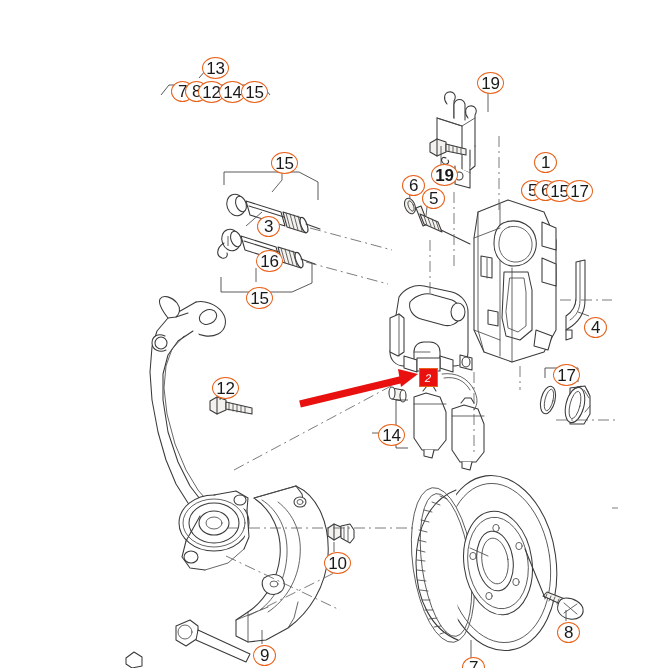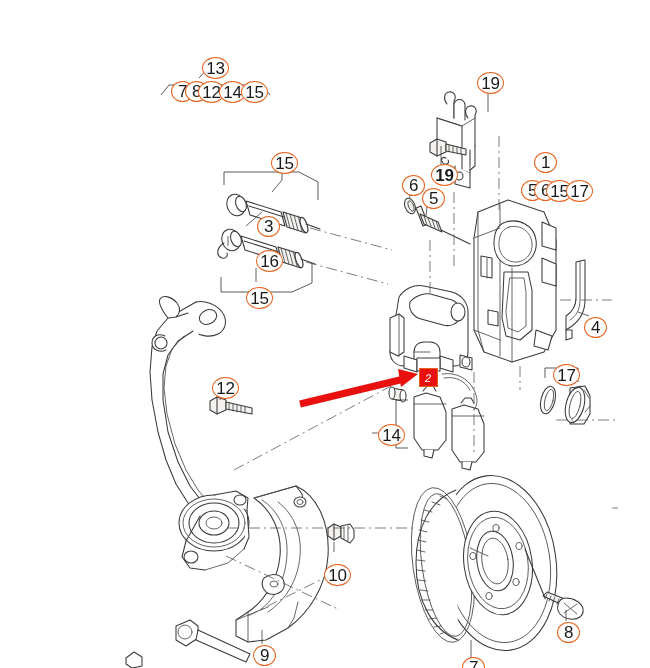--- a/index.html
+++ b/index.html
@@ -385,21 +385,21 @@
       <span>17</span>
     </div>
 
   <div class="cal w2" style="left:212px;top:377px;">
       <span>12</span>
     </div>
   <div class="cal w2" style="left:378px;top:424px;">
       <span>14</span>
     </div>
 
-  <div class="cal w2" style="left:324px;top:564px;">
+  <div class="cal w2" style="left:324px;top:552px;">
       <span>10</span>
     </div>
   <div class="cal w1" style="left:253px;top:645px;">
       <span>9</span>
     </div>
   <div class="cal w1" style="left:557px;top:622px;">
       <span>8</span>
     </div>
   <div class="cal w1" style="left:462px;top:657px;">
       <span>7</span>

